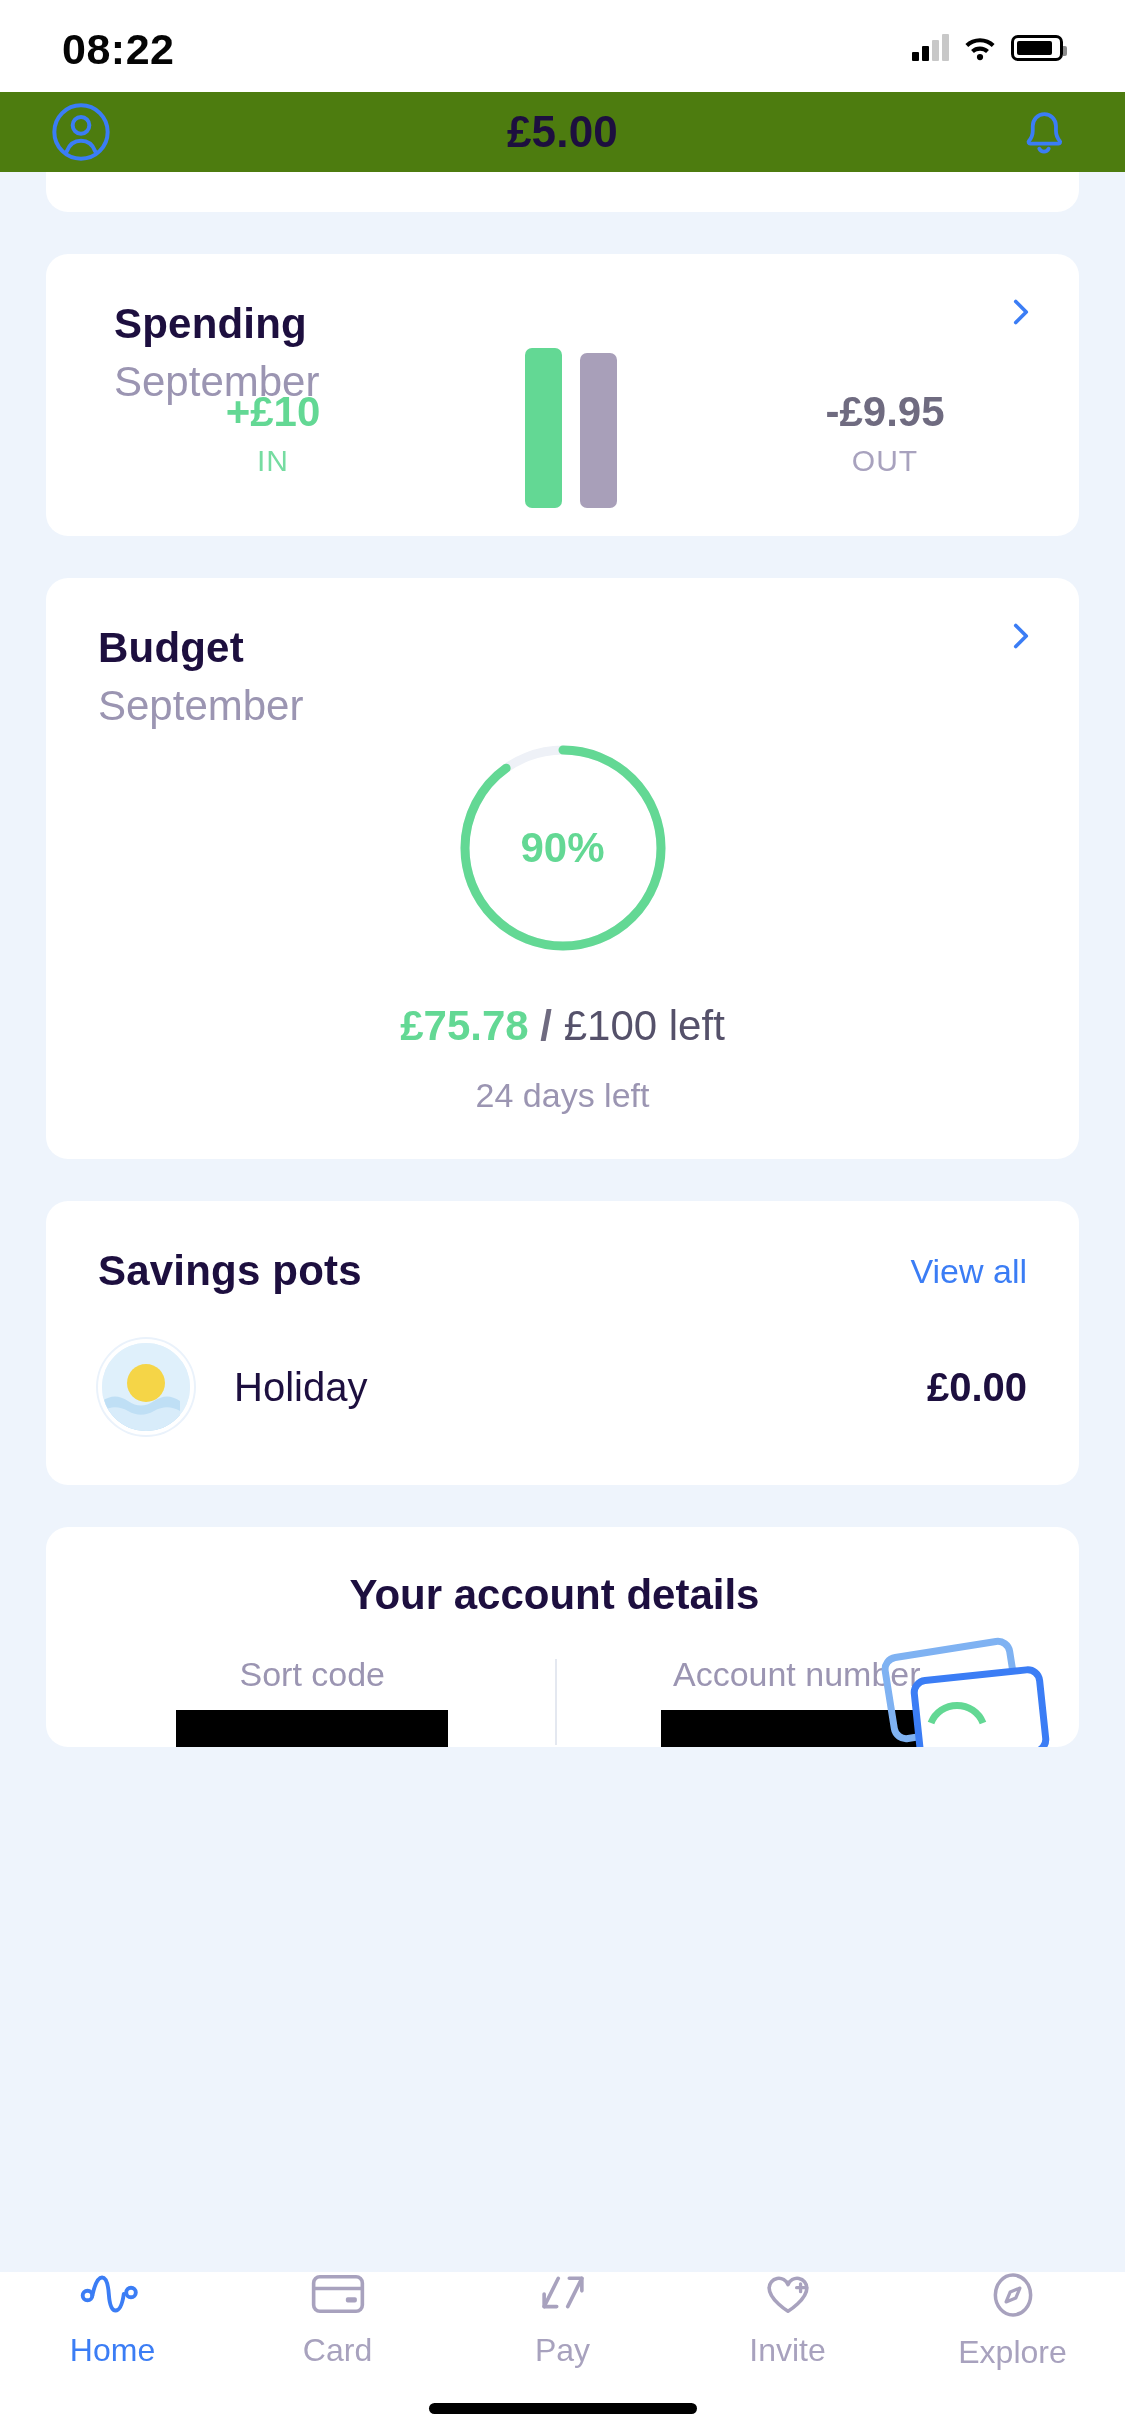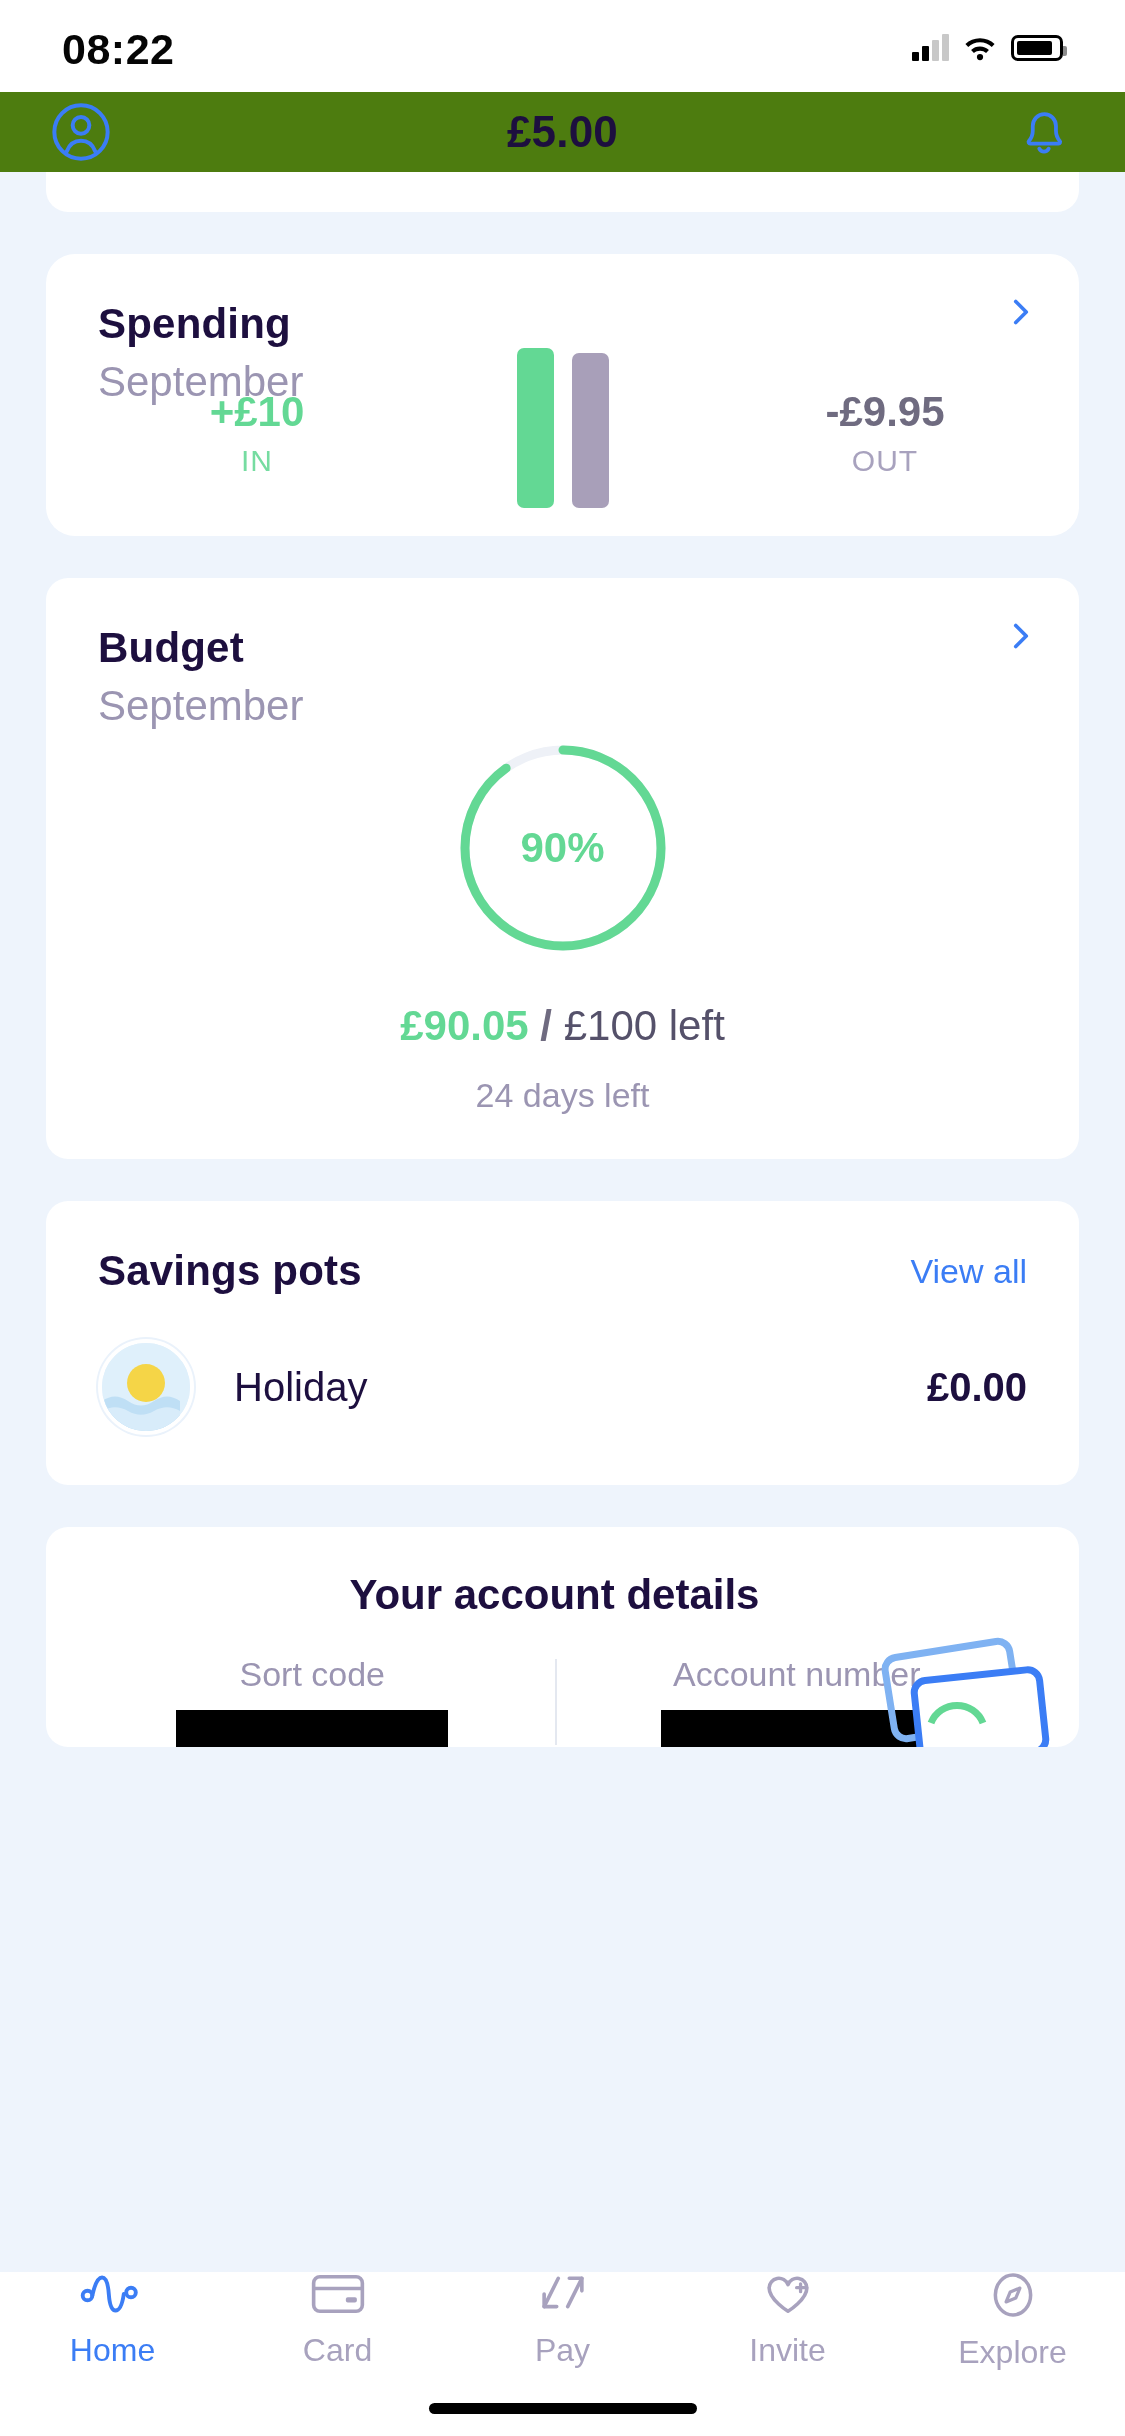--- a/index.html
+++ b/index.html
@@ -67,21 +67,21 @@
   }
   .chev {
     position: absolute; right: 44px; top: 44px;
     width: 28px; height: 28px;
   }
 
   .card-title { font-size: 42px; font-weight: 700; color: #1d0f3f; letter-spacing: .2px; }
   .card-sub   { font-size: 42px; color: #9b95b2; margin-top: 10px; }
 
   
-  .spending { padding: 46px 0 54px 0; height: 282px; border-radius: 29px; }
+  .spending { padding: 46px 0 54px 16px; height: 282px; }
   .sp-head { padding: 0 52px; }
   .sp-body { position: relative; height: 170px; margin-top: -74px; }
   .bars {
     position: absolute; left: 50%; transform: translateX(-50%);
     top: 16px; display: flex; gap: 18px; align-items: flex-end;
   }
   .bar { width: 37px; border-radius: 7px; }
   .bar.in  { height: 160px; background: #63d894; }
   .bar.out { height: 155px; background: #a89fb9; }
   .sp-in {
@@ -233,21 +233,21 @@
       <div class="donut-wrap">
         <div class="donut">
           <svg width="220" height="220" viewBox="0 0 220 220">
             <circle cx="110" cy="110" r="98" fill="none" stroke="#eef1f7" stroke-width="9"></circle>
             <circle id="ring" cx="110" cy="110" r="98" fill="none" stroke="#63d894" stroke-width="9" stroke-linecap="round" transform="rotate(-90 110 110)" stroke-dasharray="615.75" stroke-dashoffset="61.58"></circle>
           </svg>
           <div class="donut-label">90%</div>
         </div>
       </div>
       <div class="bd-amounts">
-        <span class="spent">£90.05</span>
+        <span class="spent">£75.78</span>
         <span>/</span>
         <span class="total">£100 left</span>
       </div>
       <div class="bd-days">24 days left</div>
     </div>
 
     <div class="card savings">
       <div class="sv-head">
         <div class="card-title">Savings pots</div>
         <div class="view-all">View all</div>

